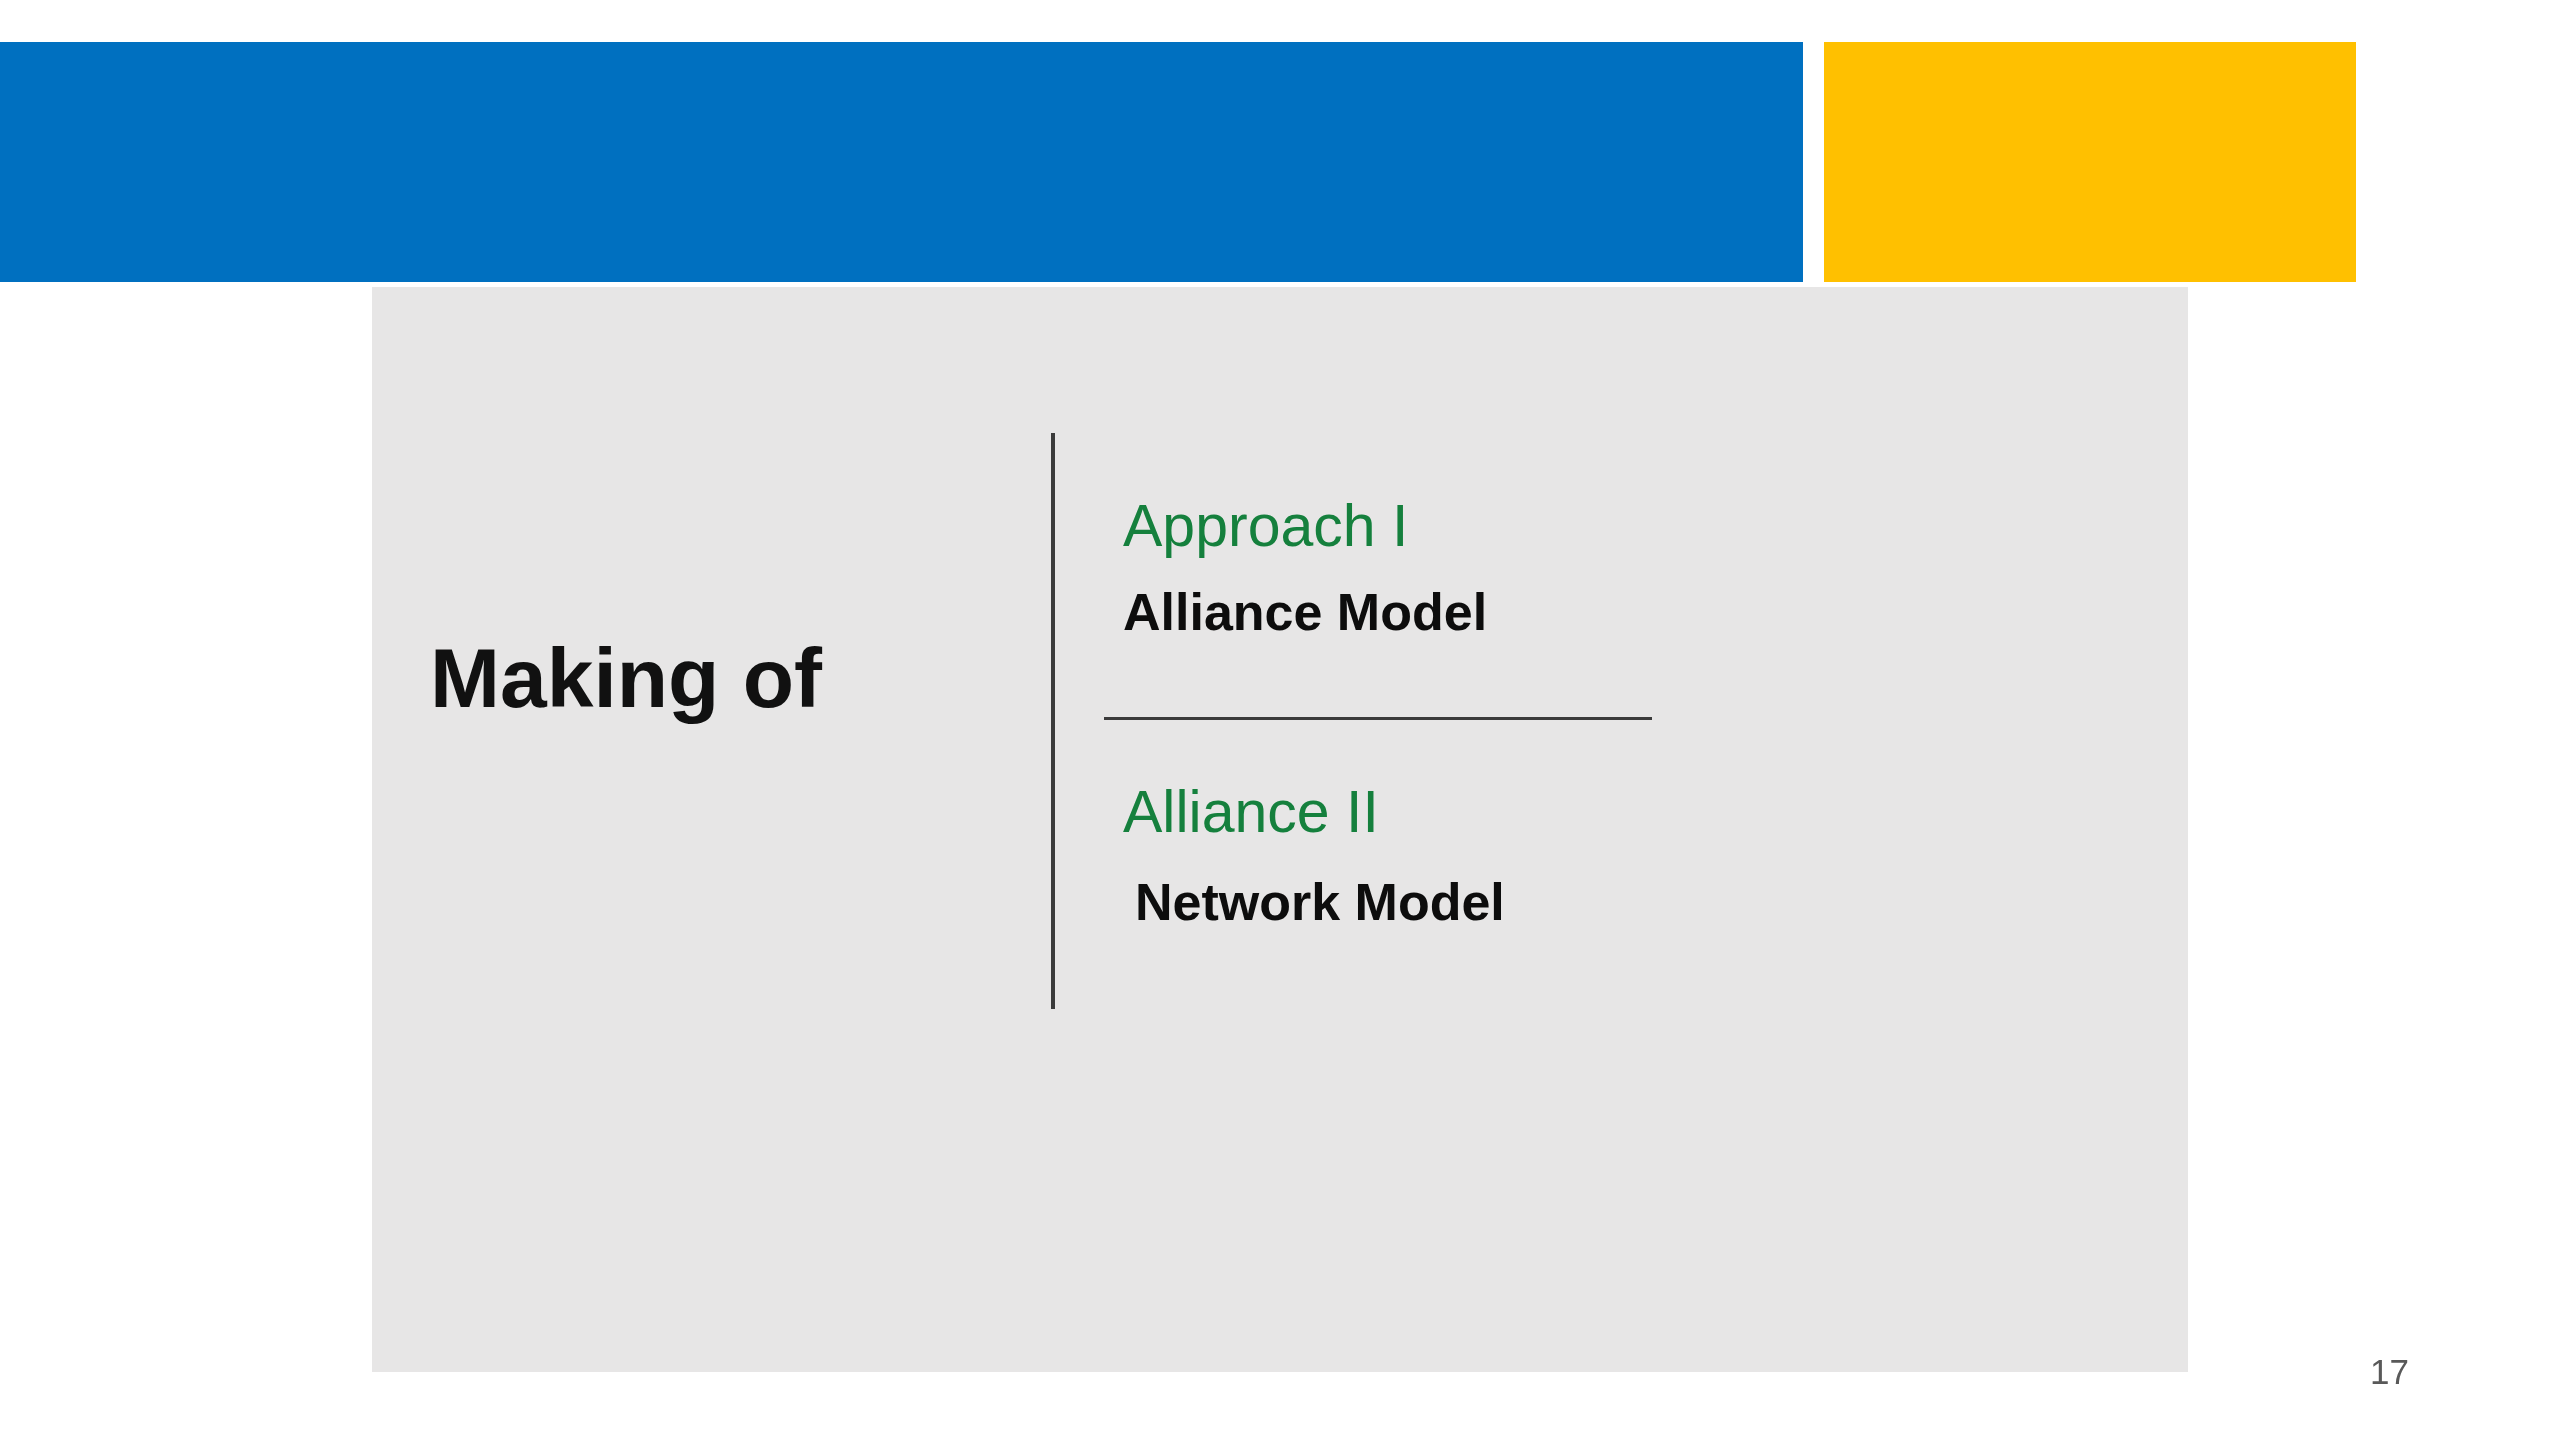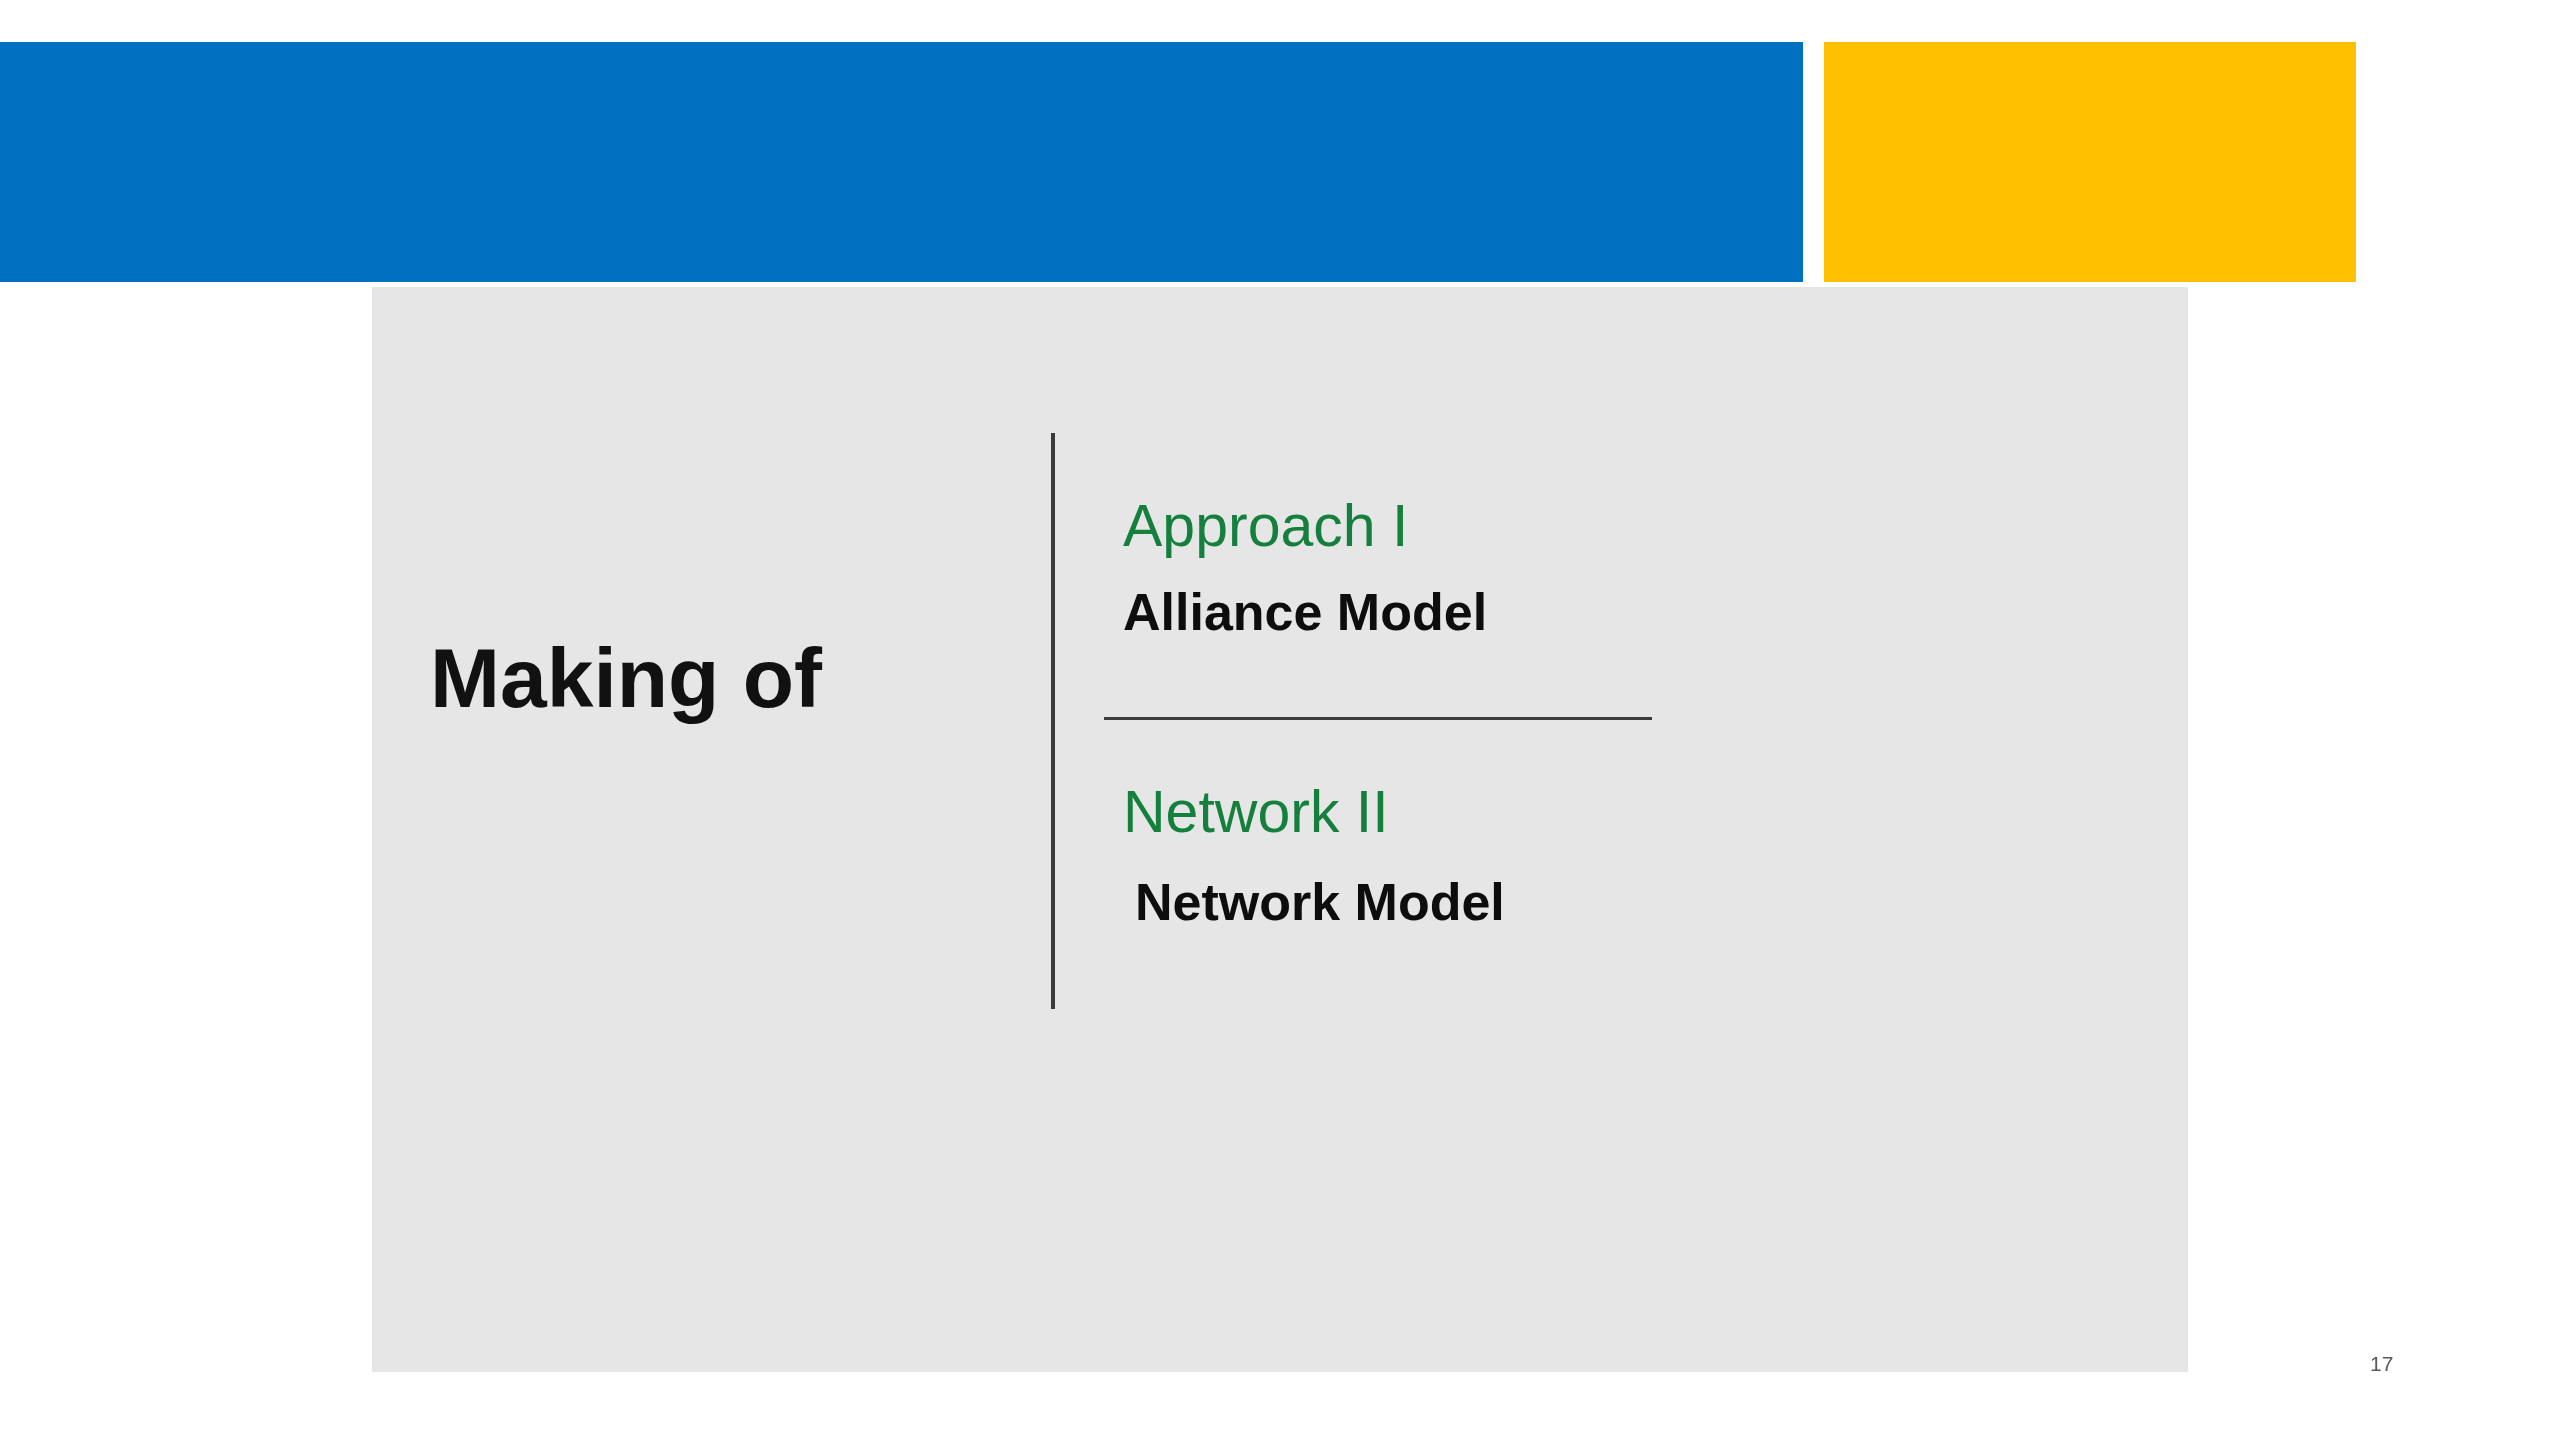--- a/index.html
+++ b/index.html
@@ -84,21 +84,21 @@
     height: 3px;
     background: #3b3b3b;
   }
   .label-2 { top: 778px; }
   .title-2 { top: 872px; margin-left: 12px; }
   .page-number {
     position: absolute;
     left: 2370px;
     top: 1352px;
     width: 60px;
-    font-size: 21px;
+    font-size: 35px;
     color: #595959;
     text-align: left;
   }
 </style>
 </head>
 <body>
 
 <div class="slide">
 
   <div class="banner-blue" style="background:#0070C0;"></div>
@@ -112,19 +112,19 @@
   </div>
 
   <div class="divider-vertical"></div>
 
   <div class="right-col-label label-1">Approach I</div>
 
   <div class="right-col-title title-1">Alliance Model</div>
 
   <div class="divider-horizontal"></div>
 
-  <div class="right-col-label label-2">Network II</div>
+  <div class="right-col-label label-2">Alliance II</div>
 
   <div class="right-col-title title-2">Network Model</div>
 
   <div class="page-number">17</div>
 
 </div>
 
 </body></html>

